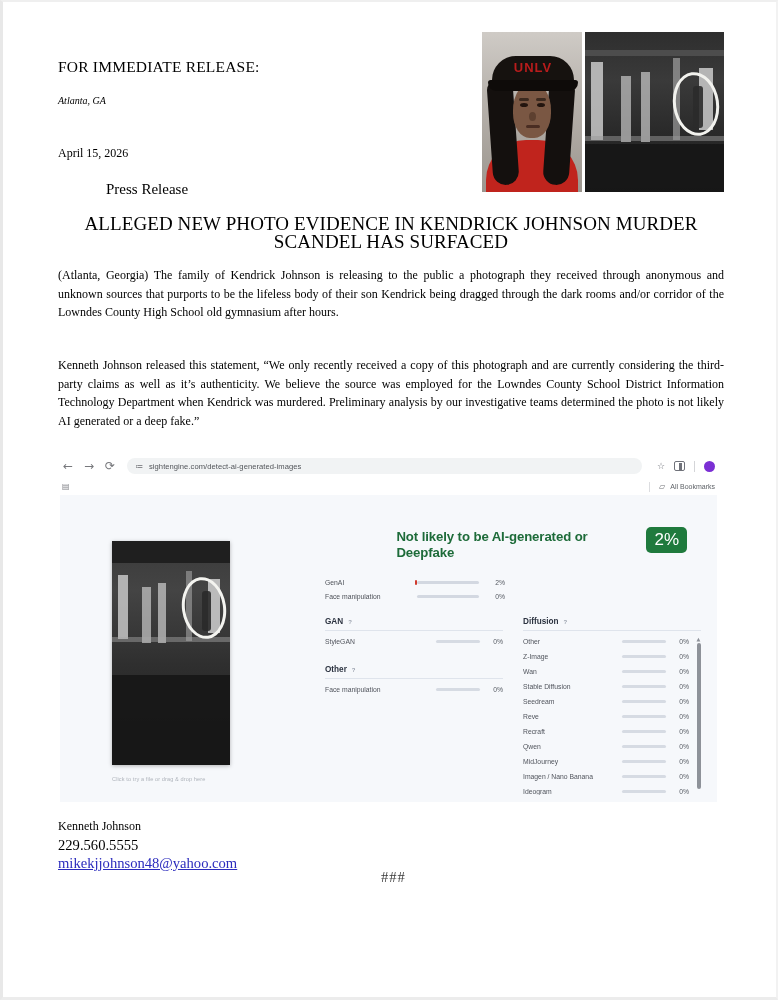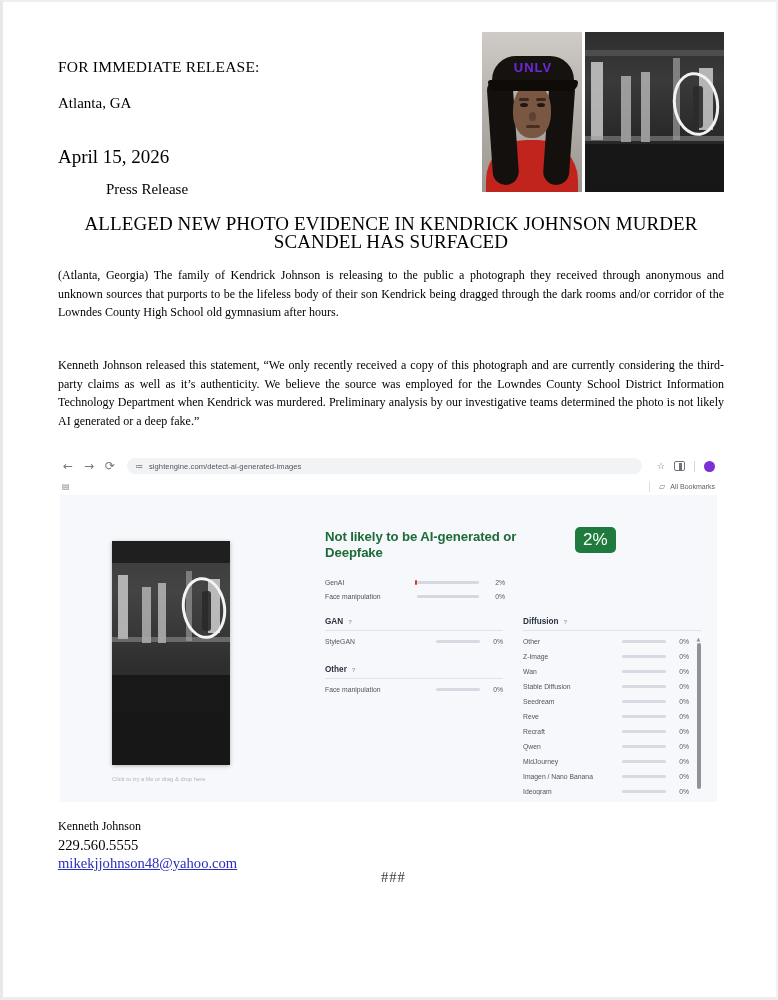--- a/index.html
+++ b/index.html
@@ -21,22 +21,22 @@
     border-bottom:3px solid #ececec;
   }
 
   
   .doc { position:absolute; left:55px; top:0; width:666px; }
 
   .line-release {
     position:absolute; left:0; top:56px;
     font-size:15.5px; letter-spacing:.2px;
   }
-  .line-city { position:absolute; left:0; top:93px; font-size:15px; }
-  .line-date { position:absolute; left:0; top:144px; font-size:19px; }
+  .line-city { position:absolute; left:0; top:93px; font-size:10px;font-style:italic; }
+  .line-date { position:absolute; left:0; top:144px; font-size:12px; }
   .line-presstitle { position:absolute; left:48px; top:179px; font-size:15px; }
 
   .headline {
     position:absolute; left:0; top:213px; width:666px;
     text-align:center; font-size:19px; line-height:18px;
     letter-spacing:.1px;
   }
 
   .para {
     position:absolute; left:0; width:666px;
@@ -88,21 +88,21 @@
     position:absolute; left:10px; top:24px; width:82px; height:30px;
     background:#16120f; border-radius:24px 24px 6px 6px;
   }
   .pp-brim {
     position:absolute; left:6px; top:48px; width:90px; height:11px;
     background:#0e0b09; border-radius:6px 6px 18px 18px;
   }
   .pp-unlv {
     position:absolute; left:10px; top:28px; width:82px;
     text-align:center; font-family:"Liberation Sans", sans-serif;
-    font-weight:bold; font-size:13px; color:#6d28d9; letter-spacing:1px;
+    font-weight:bold; font-size:13px; color:#b91c1c; letter-spacing:1px;
   }
 
   .photo-surv {
     position:relative; width:139px; height:160px; overflow:hidden;
     background:#2a2a2a;
   }
   .sv-bg{position:absolute;inset:0;background:linear-gradient(180deg,#2e2e2e 0%,#3a3a3a 30%,#2a2a2a 62%,#1d1d1d 100%);}
   .sv-beam1{position:absolute;left:6px;top:30px;width:12px;height:78px;background:#cfcfcf;opacity:.82;}
   .sv-beam2{position:absolute;left:36px;top:44px;width:10px;height:66px;background:#c4c4c4;opacity:.72;}
   .sv-beam3{position:absolute;left:56px;top:40px;width:9px;height:70px;background:#cccccc;opacity:.7;}
@@ -206,21 +206,21 @@
   }
   .img-caption {
     position:absolute; left:52px; top:281px; width:175px;
     font-family:"Liberation Sans", sans-serif;
     font-size:5.6px; color:#aeb3bb; letter-spacing:.1px;
     white-space:nowrap; overflow:hidden;
   }
 
   
   .result-panel { flex:1; padding:34px 16px 0 0; position:relative; }
-  .res-head { display:flex; align-items:flex-start; justify-content:flex-start; }
+  .res-head { display:flex; align-items:flex-start; justify-content:flex-end; }
   .res-title {
     font-family:"Liberation Sans", sans-serif;
     font-weight:bold; font-size:13.2px; line-height:16px;
     color:#1d6b39; max-width:250px; letter-spacing:-.1px;
   }
   .res-badge {
     background:#1f7a3d; color:#fff; border-radius:5px;
     font-family:"Liberation Sans", sans-serif;
     font-size:17px; font-weight:500;
     padding:4px 8px 5px; line-height:1;

